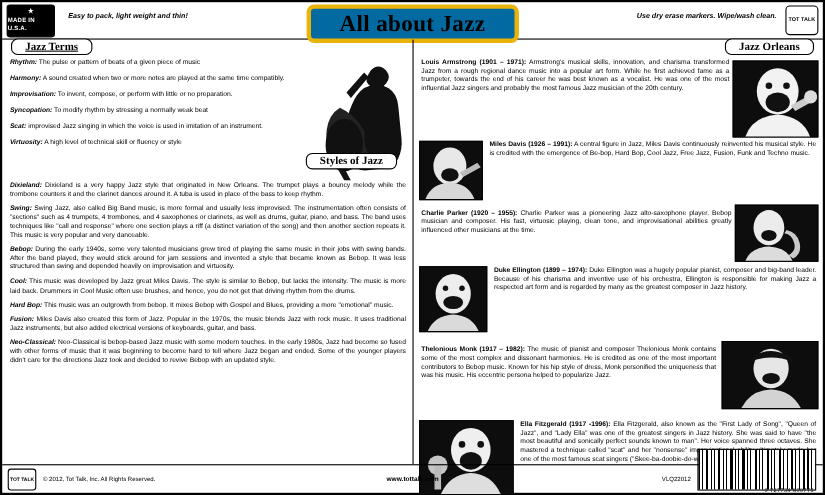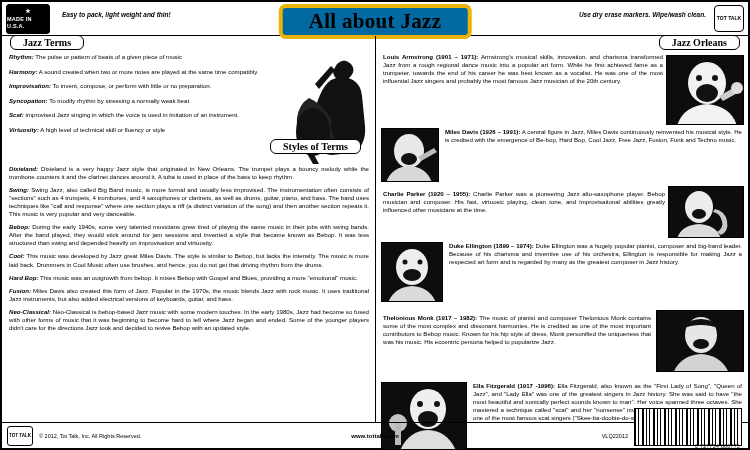--- a/index.html
+++ b/index.html
@@ -63,21 +63,21 @@
 
   .tag {
     display:inline-block;
     border:1.5px solid #000; border-radius:6px;
     padding:1px 12px;
     font-size:10px; font-weight:bold;
     font-family:"Liberation Serif", serif;
     background:#fff;
     position:absolute; top:-1px;
   }
-  .tag.left  { left:8px; }
+  .tag.left  { left:8px;text-decoration:underline; }
   .tag.right { right:8px; }
 
   .block { font-size:6.1px; line-height:1.32; text-align:justify; }
   .block p { margin:0 0 4px 0; }
   .term { font-weight:bold; font-style:italic; }
   .namebold { font-weight:bold; }
 
   
   .terms-area { margin-top:13px; width:272px; }
   .terms-area p { margin:0 0 6.5px 0; }
@@ -179,21 +179,21 @@
           <span class="term">Scat:</span>
           <span>improvised Jazz singing in which the voice is used in imitation of an instrument.</span>
         </p>
         <p>
           <span class="term">Virtuosity:</span>
           <span>A high level of technical skill or fluency or style</span>
         </p>
       </div>
 
       <div style="position:relative; height:14px;">
-        <div class="tag right">Styles of Terms</div>
+        <div class="tag right">Styles of Jazz</div>
       </div>
 
       <div class="styles-area block">
         <p>
           <span class="term">Dixieland:</span>
           <span>Dixieland is a very happy Jazz style that originated in New Orleans. The trumpet plays a bouncy melody while the trombone counters it and the clarinet dances around it. A tuba is used in place of the bass to keep rhythm.</span>
         </p>
         <p>
           <span class="term">Swing:</span>
           <span>Swing Jazz, also called Big Band music, is more formal and usually less improvised. The instrumentation often consists of "sections" such as 4 trumpets, 4 trombones, and 4 saxophones or clarinets, as well as drums, guitar, piano, and bass. The band uses techniques like "call and response" where one section plays a riff (a distinct variation of the song) and then another section repeats it. This music is very popular and very danceable.</span>

